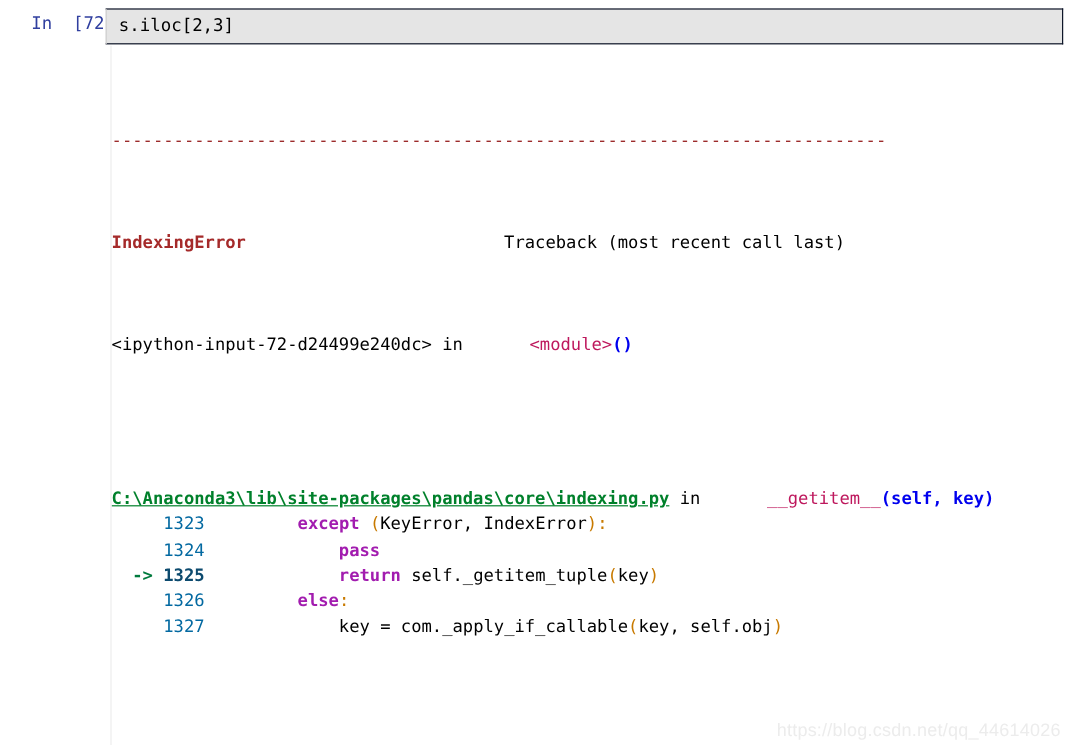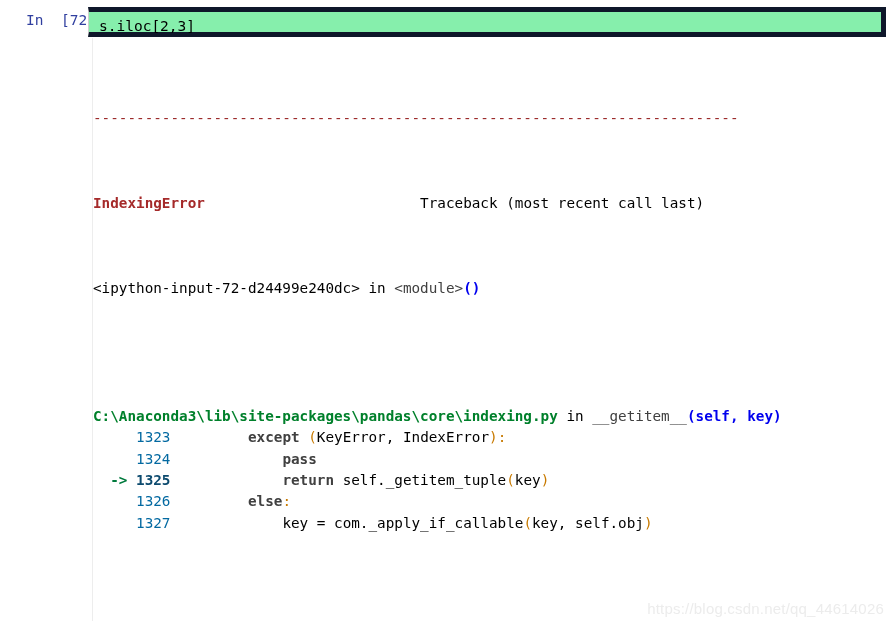--- a/index.html
+++ b/index.html
@@ -33,22 +33,22 @@
     color: #303F9F;
     font-family: "DejaVu Sans Mono", "Liberation Mono", monospace;
     font-size: 14.5px;
     line-height: 26px;
     white-space: pre;
     user-select: none;
   }
   .in-cell {
     flex: 1;
     margin-right: 6px;
-    background: #86efac;
-    border: 5px solid #0f172a;
+    background: #e5e5e5;
+    border: 1px solid #0f172a;
     border-left: 1px solid #cfcfcf;
     box-sizing: border-box;
     height: 30px;
     padding: 3px 0 0 10px;
   }
   .in-code {
     font-family: "DejaVu Sans Mono", "Liberation Mono", monospace;
     font-size: 14.5px;
     line-height: 22px;
     white-space: pre;
@@ -78,27 +78,27 @@
     white-space: pre;
     color: #000000;
   }
   .tb-line { white-space: pre; min-height: 21.3px; }
   .tb-blank { height: 21.3px; }
 
   
   .c-sep      { color: #9C2B2B; }                      
   .c-exc      { color: #A52A2A; font-weight: bold; }   
   .c-plain    { color: #000000; }
-  .c-path     { color: #00802B; font-weight: bold; }   
-  .c-func     { color: #404040; }                      
+  .c-path     { color: #00802B; font-weight: bold; text-decoration: underline; }   
+  .c-func     { color: #be185d; margin-left: 47px; }                      
   .c-args     { color: #0000EE; font-weight: bold; }   
   .c-lineno   { color: #0369a1; }                      
   .c-cur      { color: #0c4a6e; font-weight: bold; }   
   .c-arrow    { color: #007A3D; font-weight: bold; }   
-  .c-kw       { color: #404040; font-weight: bold; margin-top: 15px; }   
+  .c-kw       { color: #a21caf; font-weight: bold; margin-top: 15px; }   
   .c-punct    { color: #C87A00; }                      
   .c-num      { color: #007A29; }                      
   .c-name     { color: #000000; }
 
   
   .watermark {
     position: absolute;
     right: 8px;
     bottom: 4px;
     font-family: "Liberation Sans", sans-serif;

